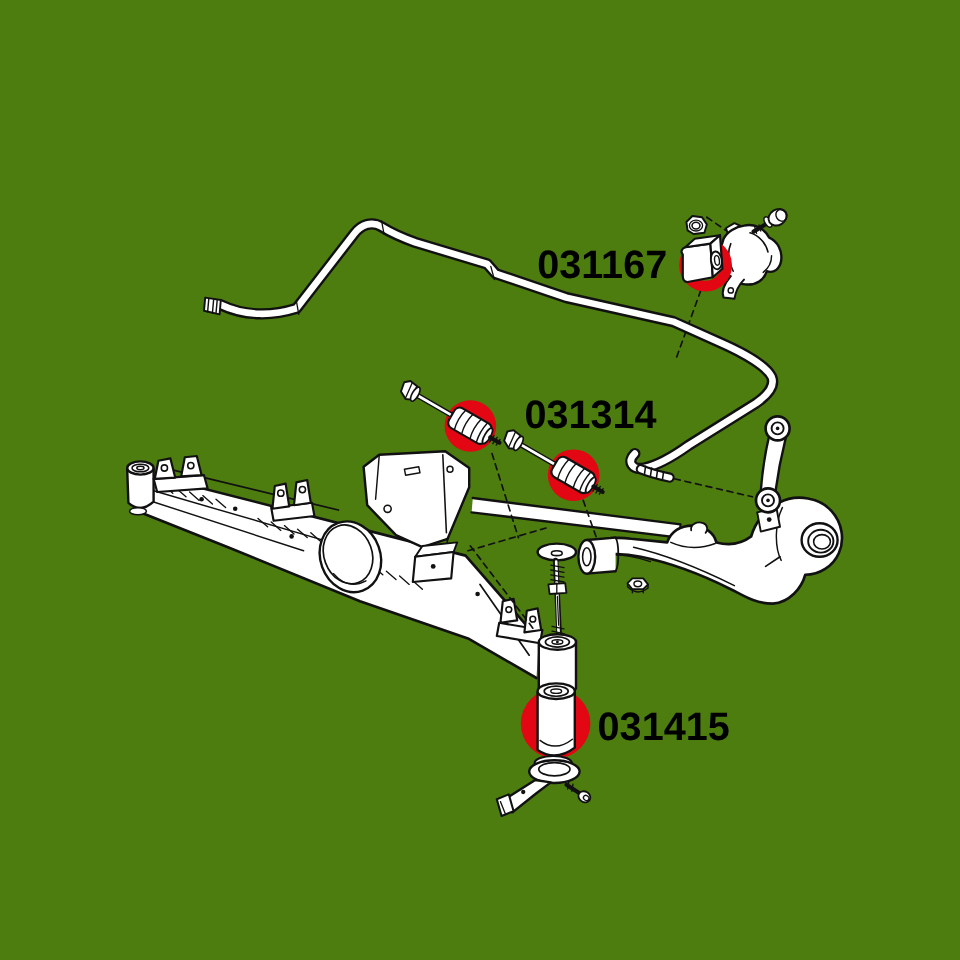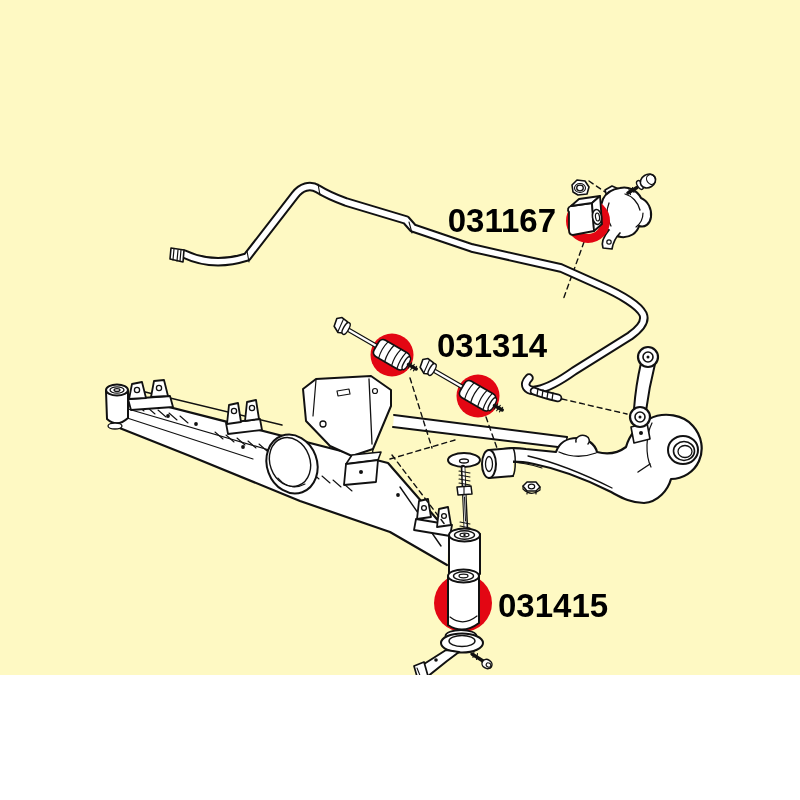--- a/index.html
+++ b/index.html
@@ -1,16 +1,16 @@
 <!DOCTYPE html>
 <html><head>
 <meta charset="utf-8">
 <style>
   html,body{margin:0;padding:0;background:#ffffff;}
-  .stage{position:relative;width:800px;height:675px;background:#fef9c3;overflow:hidden;
+  .stage{position:relative;width:800px;height:800px;background:#4d7c0f;overflow:hidden;
          font-family:"Liberation Sans", sans-serif;}
   svg text{font-family:"Liberation Sans", sans-serif;font-weight:bold;font-size:33px;fill:#000;}
 </style>
 </head>
 <body>
 
 <div class="stage">
 <svg width="800" height="800" viewBox="0 0 800 800">
   <defs>
     <g id="boltbush">

